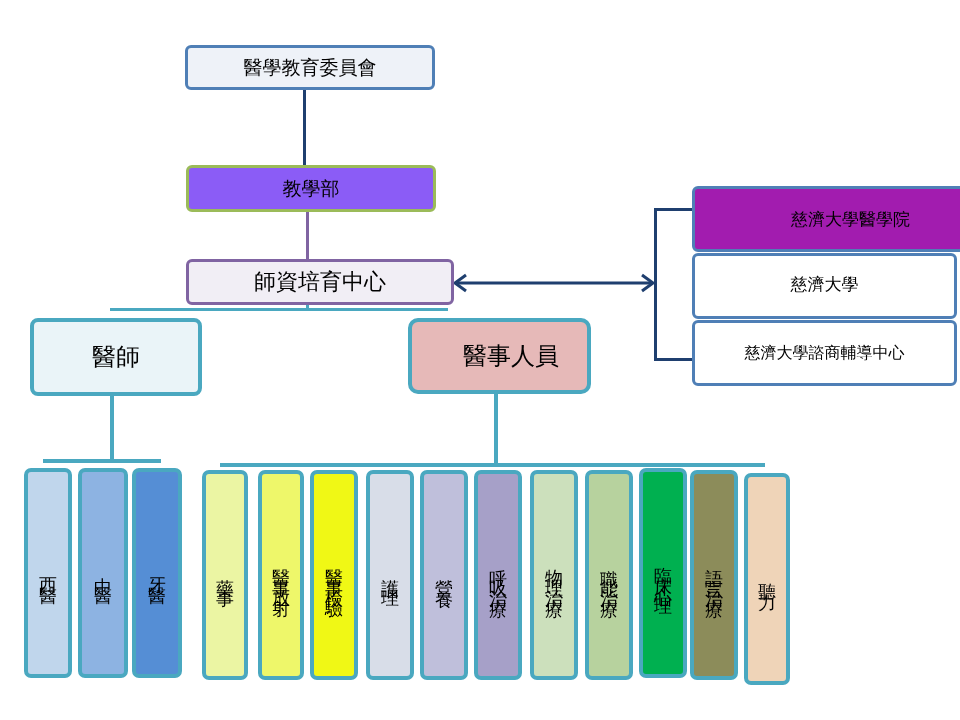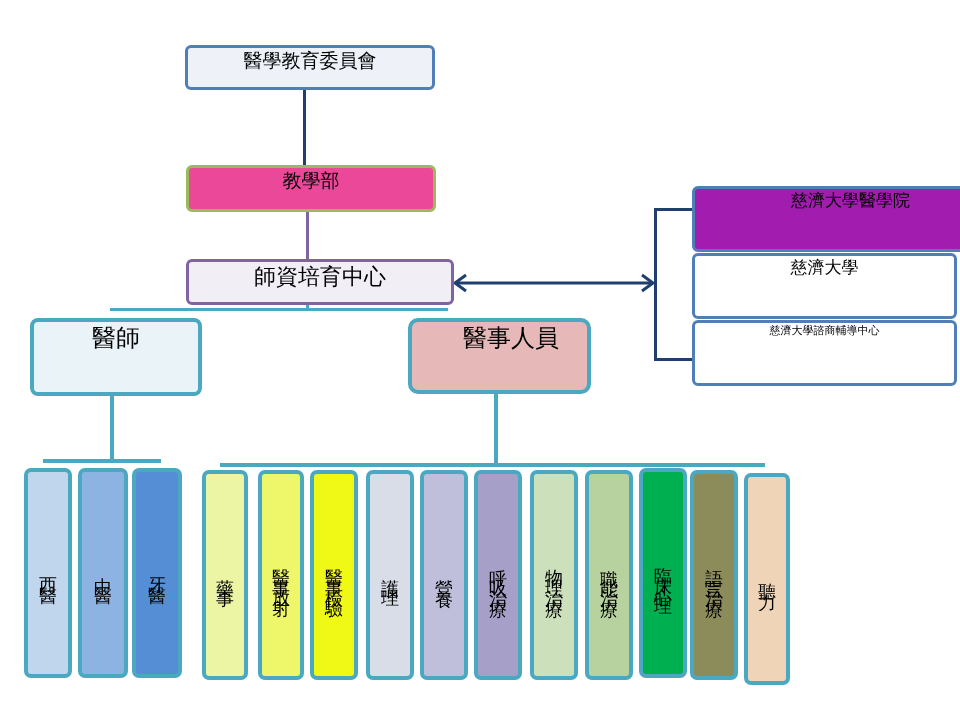--- a/index.html
+++ b/index.html
@@ -1,19 +1,19 @@
 <!DOCTYPE html>
 <html><head>
 <meta charset="utf-8">
 <style>
   html, body { margin:0; padding:0; background:#ffffff; }
   body { width:960px; height:720px; position:relative; overflow:hidden;
          font-family:"DejaVu Sans", sans-serif; color:#000; }
-  .box { position:absolute; box-sizing:border-box; display:flex; 
-         justify-content:center; text-align:center; border-radius:6px; }
+  .box { position:absolute; box-sizing:border-box; display:flex; align-items:center;
+         justify-content:center; text-align:center; border-radius:6px;font-family:Liberation Mono, monospace; }
   .line { position:absolute; }
   .vtext { writing-mode:vertical-rl; text-orientation:upright; letter-spacing:10px;
            font-size:18px; line-height:1; }
   .col { position:absolute; box-sizing:border-box; border:4px solid #4aa8c0; border-radius:7px;
          display:flex; align-items:center; justify-content:center; }
 </style>
 </head>
 <body>
 
 <div class="line" style="left:303px;top:90px;width:3px;height:75px;background:#1f3f6f;"></div>
@@ -30,34 +30,34 @@
 <div class="line" style="left:654px;top:358px;width:40px;height:3px;background:#1f3f6f;"></div>
 <svg style="position:absolute;left:450px;top:272px;" width="208" height="22">
   <line x1="6" y1="11" x2="202" y2="11" stroke="#1f3f6f" stroke-width="3"></line>
   <polyline points="16,3 5,11 16,19" fill="none" stroke="#1f3f6f" stroke-width="3"></polyline>
   <polyline points="192,3 203,11 192,19" fill="none" stroke="#1f3f6f" stroke-width="3"></polyline>
 </svg>
 
 <div class="box" style="left:185px;top:45px;width:250px;height:45px;border:3px solid #4f7fb6;background:#eef2f8;font-size:19px;">
   <span>醫學教育委員會</span>
 </div>
-<div class="box" style="left:186px;top:165px;width:250px;height:47px;border:3px solid #9bbb59;background:#ec4899;font-size:19px;">
+<div class="box" style="left:186px;top:165px;width:250px;height:47px;border:3px solid #9bbb59;background:#8b5cf6;font-size:19px;">
   <span>教學部</span>
 </div>
 <div class="box" style="left:186px;top:259px;width:268px;height:46px;border:3px solid #8064a2;background:#f1eef5;font-size:22px;">
   <span>師資培育中心</span>
 </div>
 
 <div class="box" style="left:692px;top:186px;width:317px;height:66px;border:3px solid #4f7fb6;background:#a21caf;font-size:17px;">
   <span>慈濟大學醫學院</span>
 </div>
 <div class="box" style="left:692px;top:253px;width:265px;height:66px;border:3px solid #4f7fb6;background:#fff;font-size:17px;flex-direction:row;line-height:1.4;">
   <span>慈濟大學</span>
 </div>
-<div class="box" style="left:692px;top:320px;width:265px;height:66px;border:3px solid #4f7fb6;background:#fff;font-size:11px;">
+<div class="box" style="left:692px;top:320px;width:265px;height:66px;border:3px solid #4f7fb6;background:#fff;font-size:16px;">
   <span>慈濟大學諮商輔導中心</span>
 </div>
 
 <div class="box" style="left:30px;top:318px;width:172px;height:78px;border:4px solid #4aa8c0;border-radius:8px;background:#eaf4f8;font-size:24px;">
   <span>醫師</span>
 </div>
 <div class="box" style="left:408px;top:318px;width:183px;height:76px;border:4px solid #4aa8c0;border-radius:10px;background:#e6b9b8;font-size:24px;padding-left:23px;">
   <span>醫事人員</span>
 </div>
 

